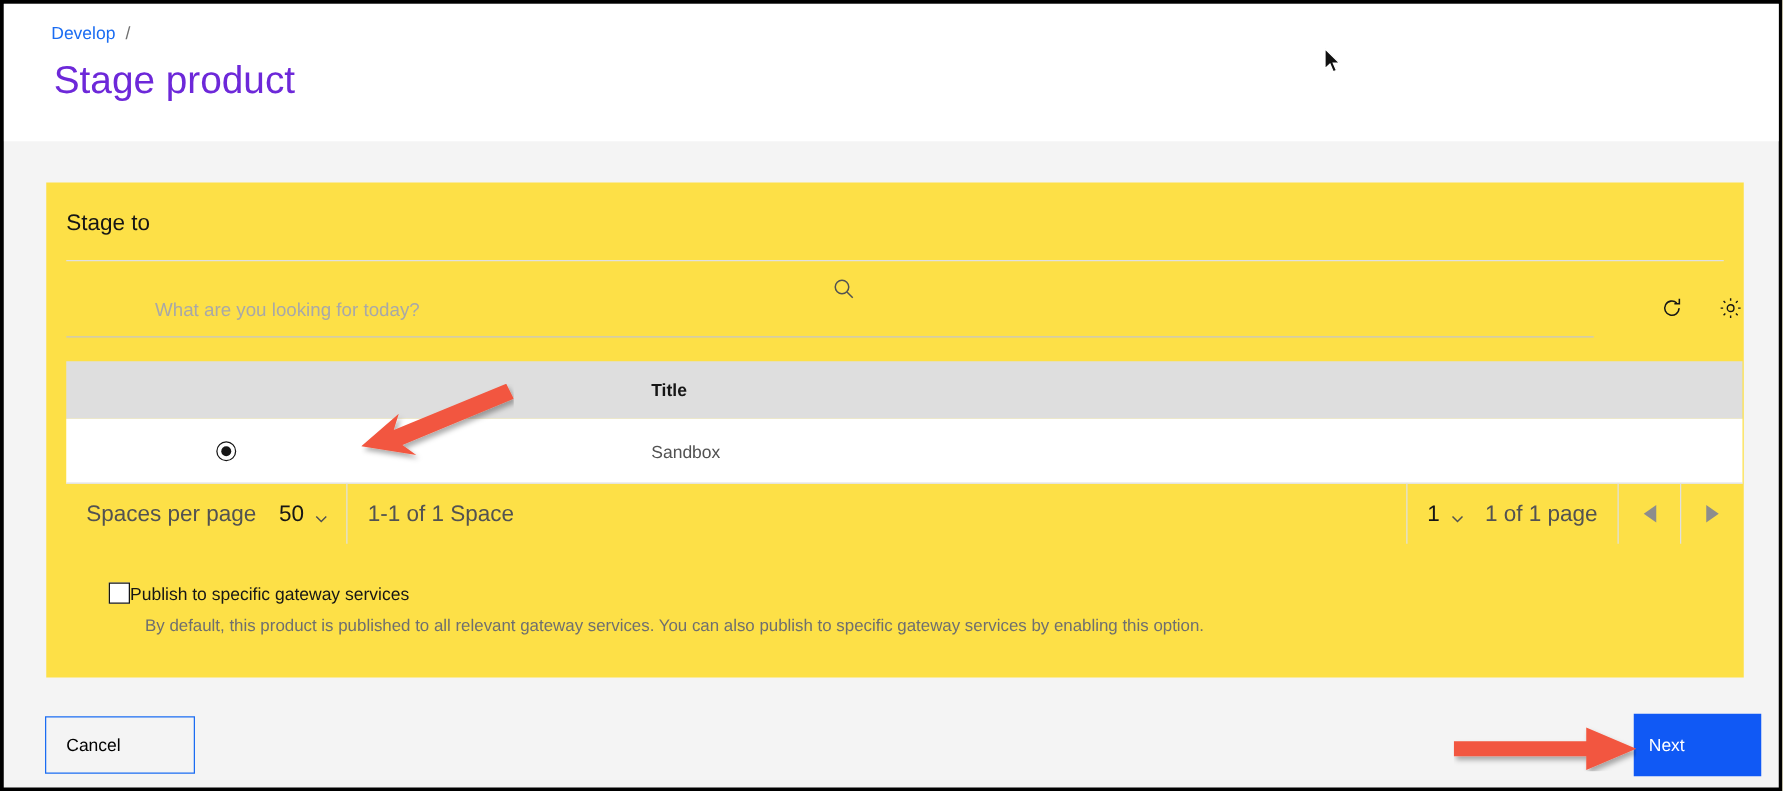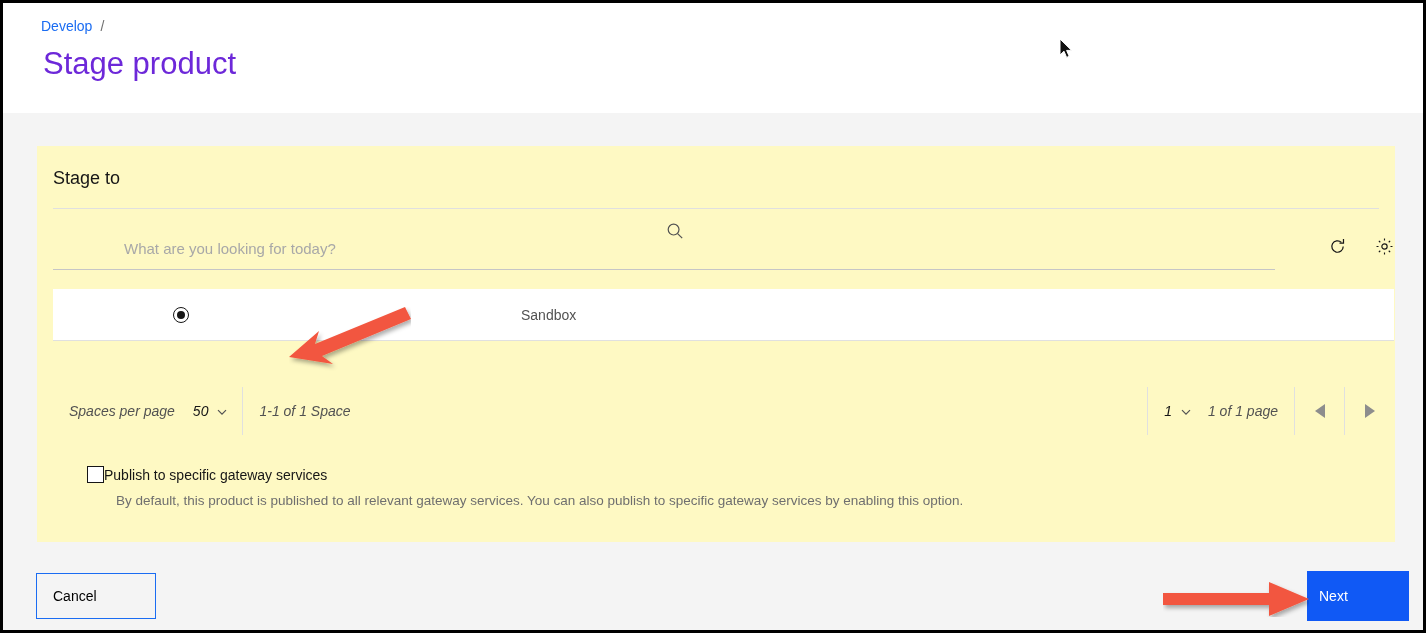--- a/index.html
+++ b/index.html
@@ -60,21 +60,21 @@
     white-space: nowrap;
   }
 
   
   .card {
     position: absolute;
     left: 34px;
     top: 143px;
     width: 1358px;
     height: 396px;
-    background: #fef9c3;
+    background: #fde047;
   }
   .card-title {
     position: absolute;
     left: 16px;
     top: 20px;
     font-size: 18px;
     font-weight: 400;
     color: #161616;
     line-height: 24px;
   }
@@ -209,23 +209,22 @@
 
   
   .pagination {
     position: absolute;
     left: 16px;
     top: 241px;
     width: 1341px;
     height: 48px;
     display: flex;
     align-items: center;
-    font-size: 14px;
+    font-size: 18px;
     color: #525252;
-    font-style: italic;
   }
   .pg-left {
     display: flex;
     align-items: center;
     height: 48px;
     padding-left: 16px;
     padding-right: 14px;
     border-right: 1px solid #e0e0e0;
     gap: 18px;
   }
@@ -406,20 +405,24 @@
       </button>
       <button class="icon-btn settings">
         <svg viewBox="0 0 20 20" width="19" height="19" fill="none" stroke="currentColor" stroke-width="1.2">
           <circle cx="10" cy="10" r="2.8"></circle>
           <path d="M10 1.6v2.1M10 16.3v2.1M18.4 10h-2.1M3.7 10H1.6M15.94 4.06l-1.48 1.48M5.54 14.46l-1.48 1.48M15.94 15.94l-1.48-1.48M5.54 5.54L4.06 4.06"></path>
         </svg>
       </button>
     </div>
 
     <div class="table">
+      <div class="table-head">
+        <div class="col-select"></div>
+        <div class="col-title th-title">Title</div>
+      </div>
       <div class="table-row">
         <div class="radio-wrap">
           <span class="radio checked"></span>
         </div>
         <div class="col-title td-title">Sandbox</div>
       </div>
     </div>
 
     <div class="pagination">
       <div class="pg-left">

